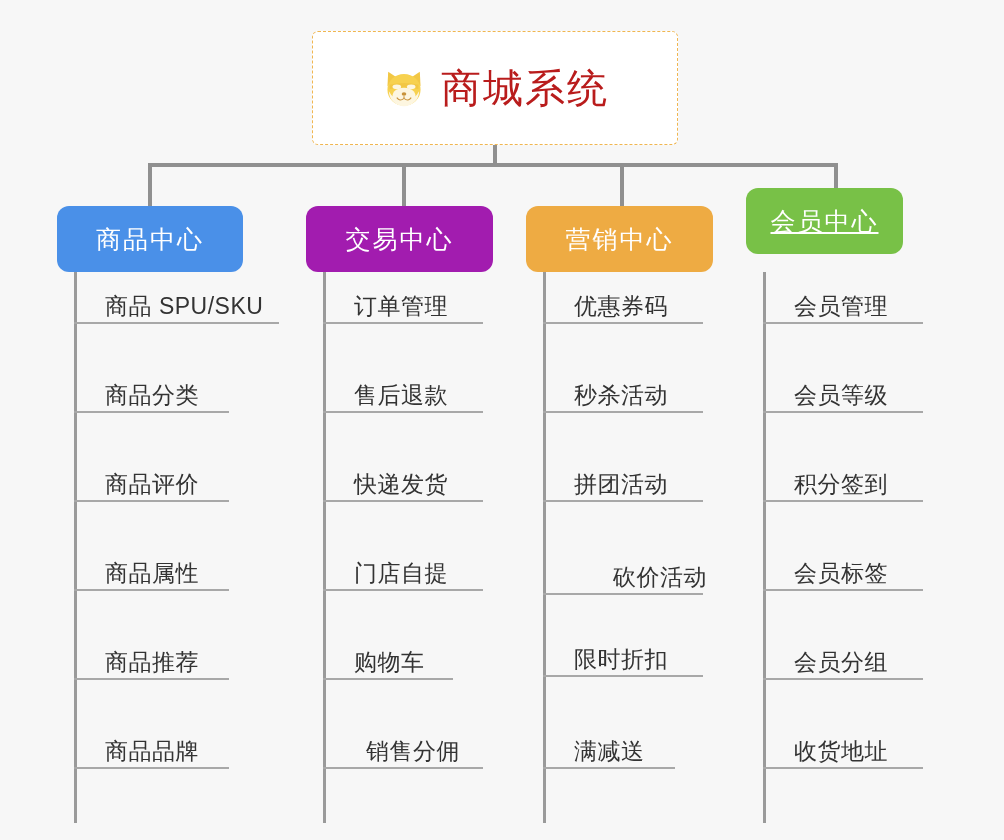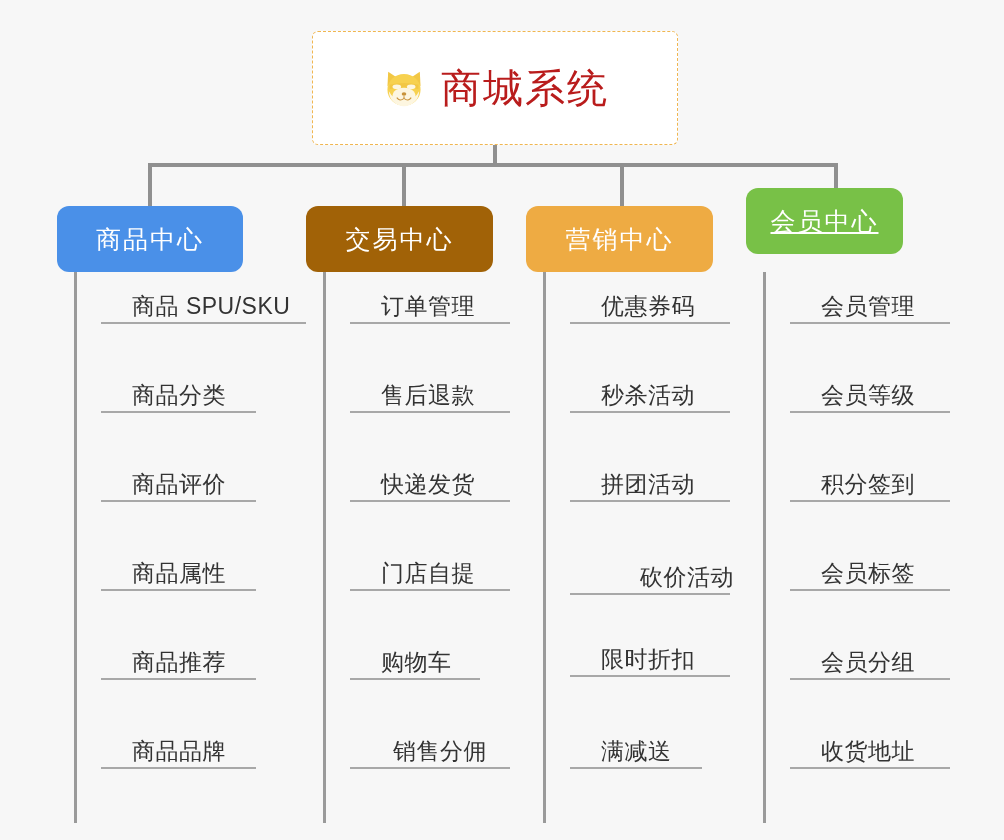--- a/index.html
+++ b/index.html
@@ -89,21 +89,20 @@
     background: #9a9a9a;
   }
   .leaf {
     position: absolute;
     left: 0;
     height: 52px;
     display: flex;
     align-items: flex-end;
     border-bottom: 2px solid #a8a8a8;
     box-sizing: border-box;
-    margin-left: 27px;
   }
   .leaf-label {
     font-size: 23px;
     color: #333333;
     line-height: 1.1;
     white-space: nowrap;
     padding-left: 31px;
     padding-bottom: 3px;
     letter-spacing: 0.5px;
   }
@@ -167,21 +166,21 @@
         <div class="leaf" style="top: 267px; width: 155px;">
           <span class="leaf-label">商品属性</span>
         </div>
         <div class="leaf" style="top: 356px; width: 155px;">
           <span class="leaf-label">商品推荐</span>
         </div>
         <div class="leaf" style="top: 445px; width: 155px;">
           <span class="leaf-label">商品品牌</span>
         </div>
       </div>
-      <div class="cat-box" style="left: 306px; top: 206px; width: 187px; background: #a16207;">
+      <div class="cat-box" style="left: 306px; top: 206px; width: 187px; background: #a21caf;">
         <span>交易中心</span>
       </div>
       <div class="branch" style="left: 323px; top: 272px;">
         <div class="branch-rail"></div>
         <div class="leaf" style="top: 0px; width: 160px;">
           <span class="leaf-label">订单管理</span>
         </div>
         <div class="leaf" style="top: 89px; width: 160px;">
           <span class="leaf-label">售后退款</span>
         </div>

